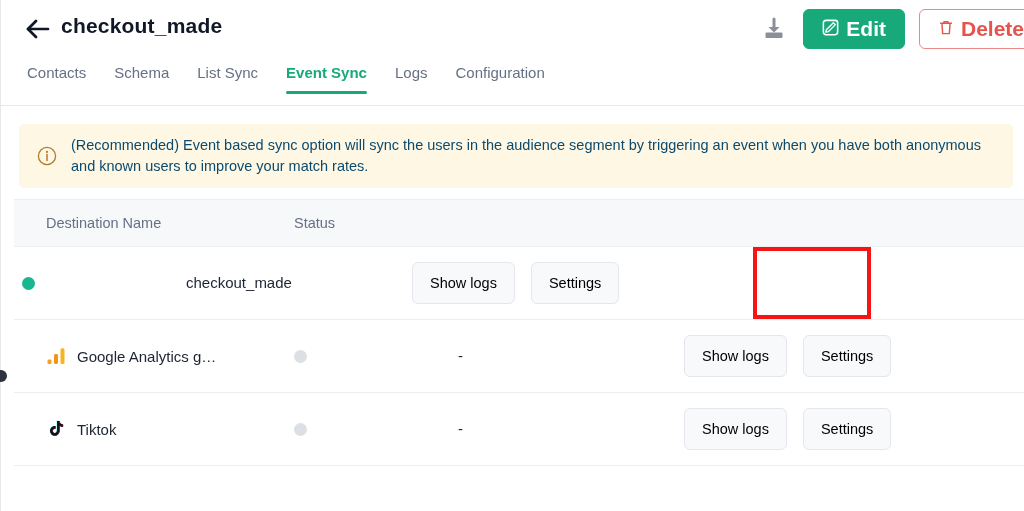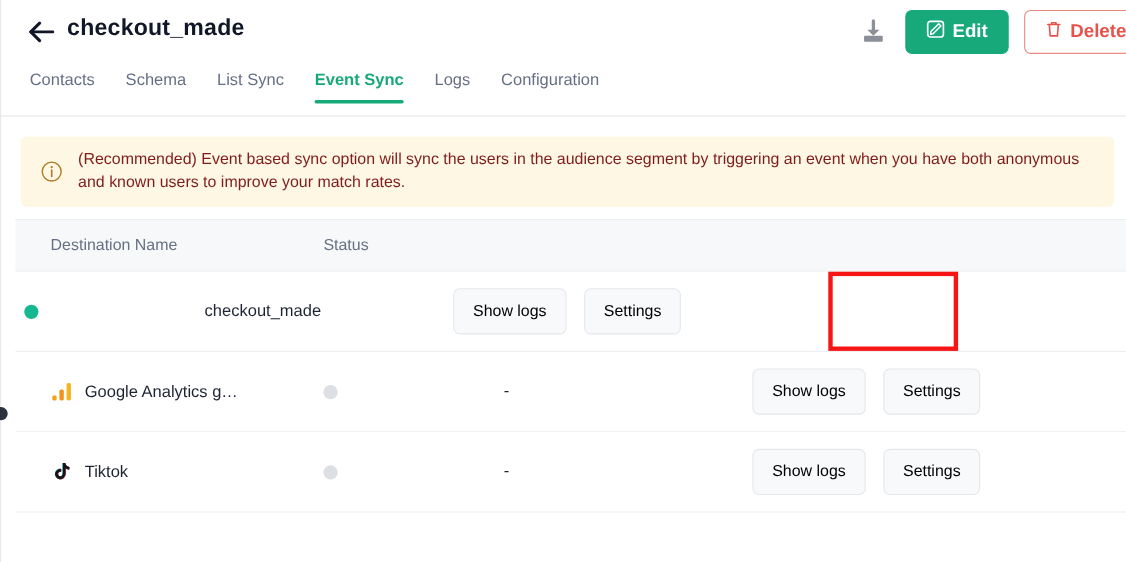--- a/index.html
+++ b/index.html
@@ -34,21 +34,21 @@
     display: flex; align-items: center; gap: 14px;
   }
   .icon-btn {
     width: 30px; height: 30px; display: flex;
     align-items: center; justify-content: center;
     cursor: pointer; background: none; border: none;
   }
   .btn {
     display: inline-flex; align-items: center; justify-content: center;
     gap: 7px; height: 40px; padding: 0 18px;
-    border-radius: 6px; font-size: 17px; font-weight: 700;
+    border-radius: 6px; font-size: 21px; font-weight: 700;
     cursor: pointer; white-space: nowrap;
   }
   .btn-edit { background: #18a97a; color: #ffffff; border: 1px solid #18a97a; }
   .btn-delete { background: #ffffff; color: #e5534b; border: 1px solid #eb8a85; }
 
   
   .tabs {
     position: absolute; left: 0; top: 64px; width: 1024px; height: 42px;
     display: flex; align-items: flex-start; padding-left: 26px; gap: 28px;
     border-bottom: 1px solid #e6e8ec;
@@ -64,21 +64,21 @@
   }
 
   
   .banner {
     position: absolute; left: 18px; top: 124px; width: 994px; height: 64px;
     background: #fdf7e3; border-radius: 5px;
     display: flex; align-items: center; padding: 0 18px; gap: 14px;
   }
   .banner-icon { flex: 0 0 auto; width: 20px; height: 20px; }
   .banner-text {
-    font-size: 14.5px; line-height: 21px; color: #7f1d1d; max-width: 930px;
+    font-size: 14.5px; line-height: 21px; color: #0c4a6e; max-width: 930px;
   }
 
   
   .table { position: absolute; left: 13px; top: 199px; width: 1024px; }
   .thead {
     display: flex; align-items: center; height: 48px;
     background: #f7f8f9; border-top: 1px solid #eceef1;
     border-bottom: 1px solid #eceef1;
   }
   .row {

